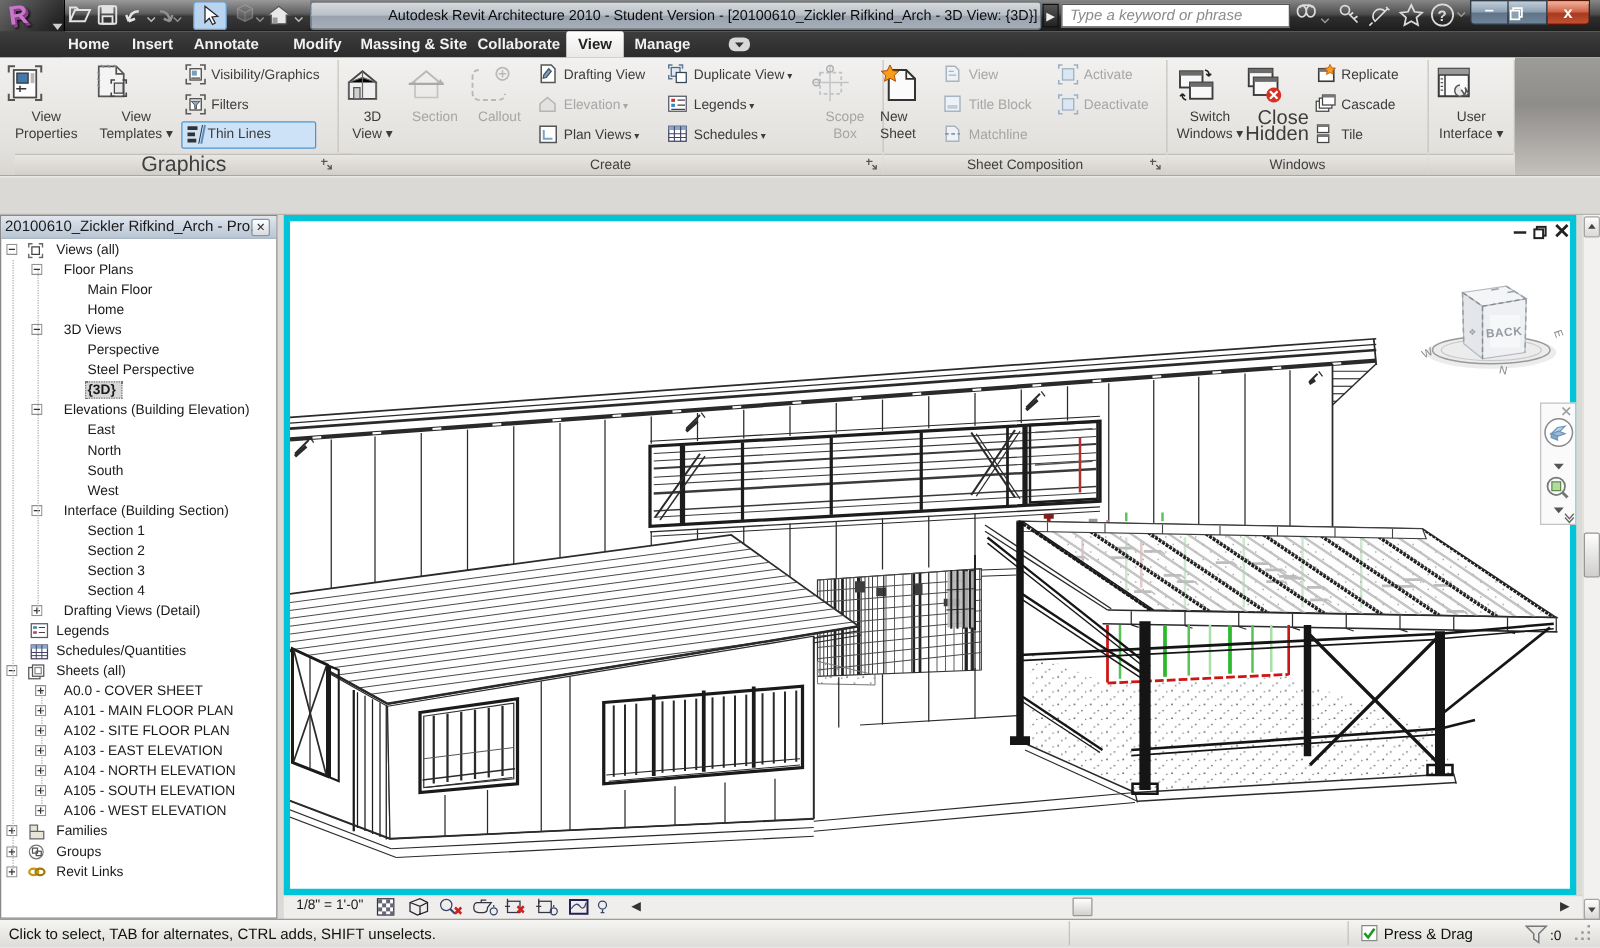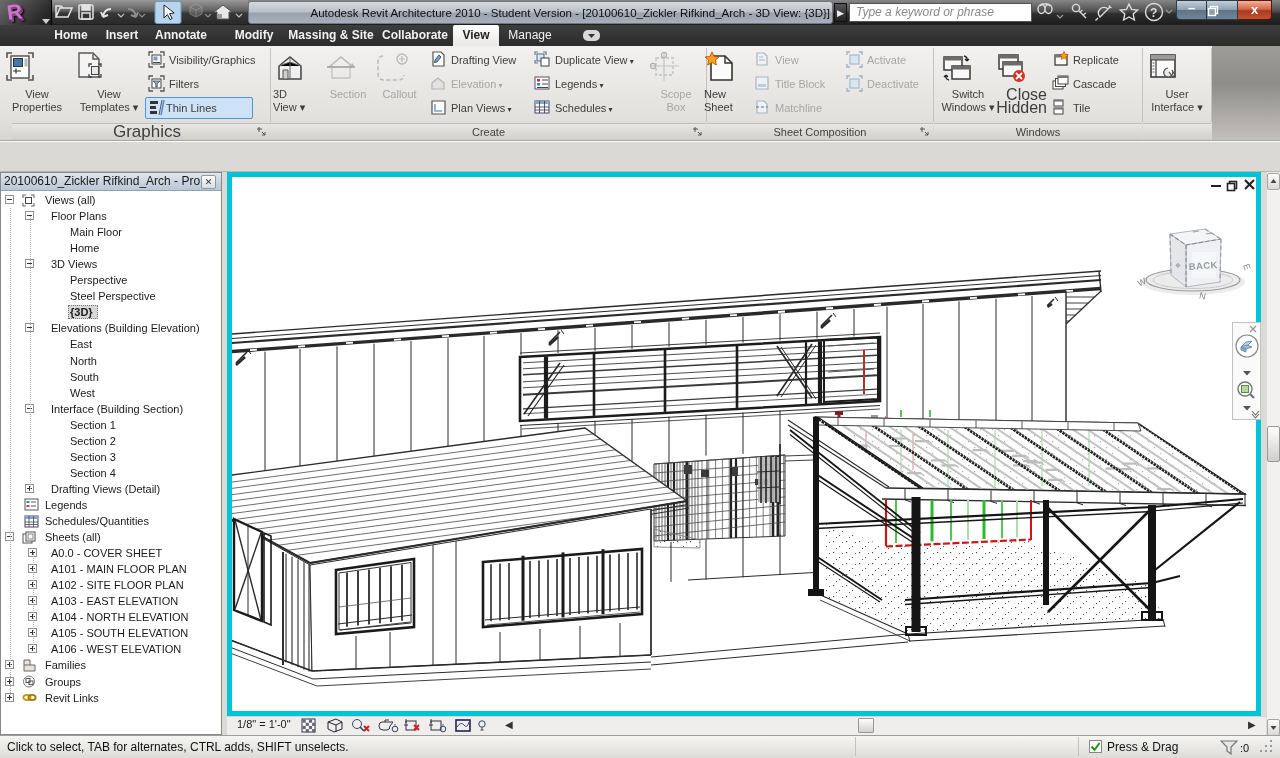--- a/index.html
+++ b/index.html
@@ -67,21 +67,21 @@
     <div style="width:34px;height:100%;background:linear-gradient(#f0b49e,#d2664a 45%,#a83a20 55%,#c05234);border:1px solid #5c1608;border-left:none;border-radius:0 0 4px 0;color:#fff;text-align:center;font-size:13px;font-weight:bold;line-height:17px">x</div>
   </div>
 <div class="abs" style="left:0;top:25px;width:1280px;height:21px;background:linear-gradient(#3d3d3d,#2b2b2b)"></div>
 <div class="abs" style="left:44px;top:25px;width:54px;height:21px;color:#f2f2f2;font-size:12px;font-weight:bold;text-align:center;line-height:21px">Home</div>
 <div class="abs" style="left:98px;top:25px;width:48px;height:21px;color:#f2f2f2;font-size:12px;font-weight:bold;text-align:center;line-height:21px">Insert</div>
 <div class="abs" style="left:152px;top:25px;width:58px;height:21px;color:#f2f2f2;font-size:12px;font-weight:bold;text-align:center;line-height:21px">Annotate</div>
 <div class="abs" style="left:226px;top:25px;width:56px;height:21px;color:#f2f2f2;font-size:12px;font-weight:bold;text-align:center;line-height:21px">Modify</div>
 <div class="abs" style="left:282px;top:25px;width:98px;height:21px;color:#f2f2f2;font-size:12px;font-weight:bold;text-align:center;line-height:21px">Massing &amp; Site</div>
 <div class="abs" style="left:382px;top:25px;width:66px;height:21px;color:#f2f2f2;font-size:12px;font-weight:bold;text-align:left;line-height:21px">Collaborate</div>
 <div class="abs" style="left:453px;top:25px;width:46px;height:21px;background:linear-gradient(#fefefe,#e9e8e6);border-radius:2px 2px 0 0;color:#222;font-size:12px;font-weight:bold;text-align:center;line-height:21px">View</div>
-<div class="abs" style="left:504px;top:25px;width:52px;height:21px;color:#f2f2f2;font-size:12px;font-weight:normal;text-align:center;line-height:21px">Manage</div>
+<div class="abs" style="left:504px;top:25px;width:52px;height:21px;color:#f2f2f2;font-size:12px;font-weight:bold;text-align:center;line-height:21px">Manage</div>
 <div class="abs" style="left:583px;top:30px;width:17px;height:11px;background:#d8d8d8;border-radius:5px;">
     <svg width="17" height="11">
       <path d="M5 4 l3.5 4 l3.5 -4 z" fill="#333"></path>
     </svg>
   </div>
 <div class="abs" style="left:0;top:46px;width:1280px;height:95px;background:linear-gradient(#f2f1ef,#e3e1de 75%,#d8d5d1)"></div>
 <div class="abs" style="left:12px;top:123px;width:270px;height:17px;background:linear-gradient(#e9e7e3,#d2cfca);border-top:1px solid #c2bfba;font-size:17px;color:#3f3f3f;text-align:center;line-height:16px">Graphics</div>
 <svg class="abs" style="left:256px;top:126px" width="10" height="10">
     <path d="M1 3 l5 0 M3 1 l0 5 M6 6 l3 3 m0 -3 l0 3 l-3 0" stroke="#555" fill="none" stroke-width="1"></path>
   </svg>
@@ -138,21 +138,21 @@
         <path d="M5 6 l7 0 l-2.8 3 l0 3 l-1.4 0 l0 -3 z" fill="#8aa8c8" stroke="#444" stroke-width=".7"></path>
       </svg></span><span style="vertical-align:middle;margin-left:4px">Filters</span></div>
 <div class="abs" style="left:145px;top:97px;width:108px;height:22px;background:#cde2f6;border:1px solid #4f96d0;border-radius:2px"></div>
 <div class="abs" style="left:149px;top:99px;height:18px;font-size:11px;color:#3c3c3c;white-space:nowrap"><span style="display:inline-block;vertical-align:middle"><svg width="17" height="17" style="vertical-align:middle">
         <rect x="1" y="2" width="8" height="3" fill="#333"></rect>
         <rect x="1" y="7" width="6" height="3" fill="#333"></rect>
         <rect x="1" y="12" width="7" height="3" fill="#333"></rect>
         <path d="M12 16 L15 1" stroke="#5b8fc0" stroke-width="1.6"></path>
         <path d="M10 16 L13 1" stroke="#333" stroke-width=".8"></path>
       </svg></span><span style="vertical-align:middle;margin-left:0">Thin Lines</span></div>
-<div class="abs" style="left:273px;top:48px;width:50px;height:72px;font-size:11px;color:#3c3c3c;text-align:left">
+<div class="abs" style="left:273px;top:48px;width:50px;height:72px;font-size:11px;color:#3c3c3c;text-align:center">
     <div style="height:40px;padding-top:2px">
       <svg width="34" height="36">
         <path d="M6 16 l11 -9 l11 9 l0 13 l-22 0 z" fill="#efefef" stroke="#444" stroke-width="1.4"></path>
         <path d="M6 16 l11 -4 l11 4 M17 7 l0 5 M6 16 l0 13 M17 12 l0 17 M28 16 l0 13" stroke="#666" stroke-width="1"></path>
         <path d="M10 20 l5 0 l0 9 l-5 0 z" fill="#cfcfcf" stroke="#555"></path>
       </svg>
     </div>
     <div style="line-height:13px">3D<br>View&nbsp;▾</div>
   </div>
 <div class="abs" style="left:324px;top:48px;width:48px;height:72px;font-size:11px;color:#a6a6a6;text-align:center">

